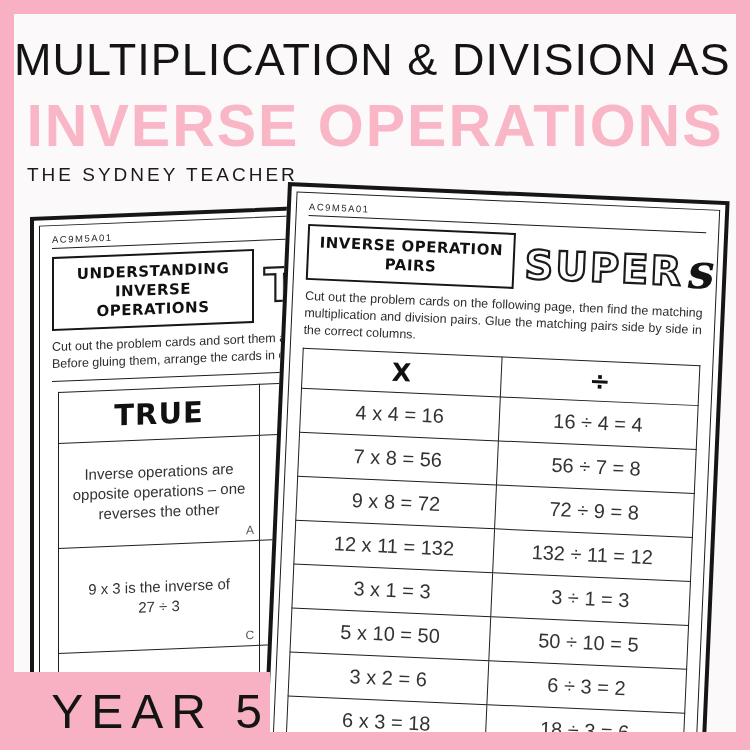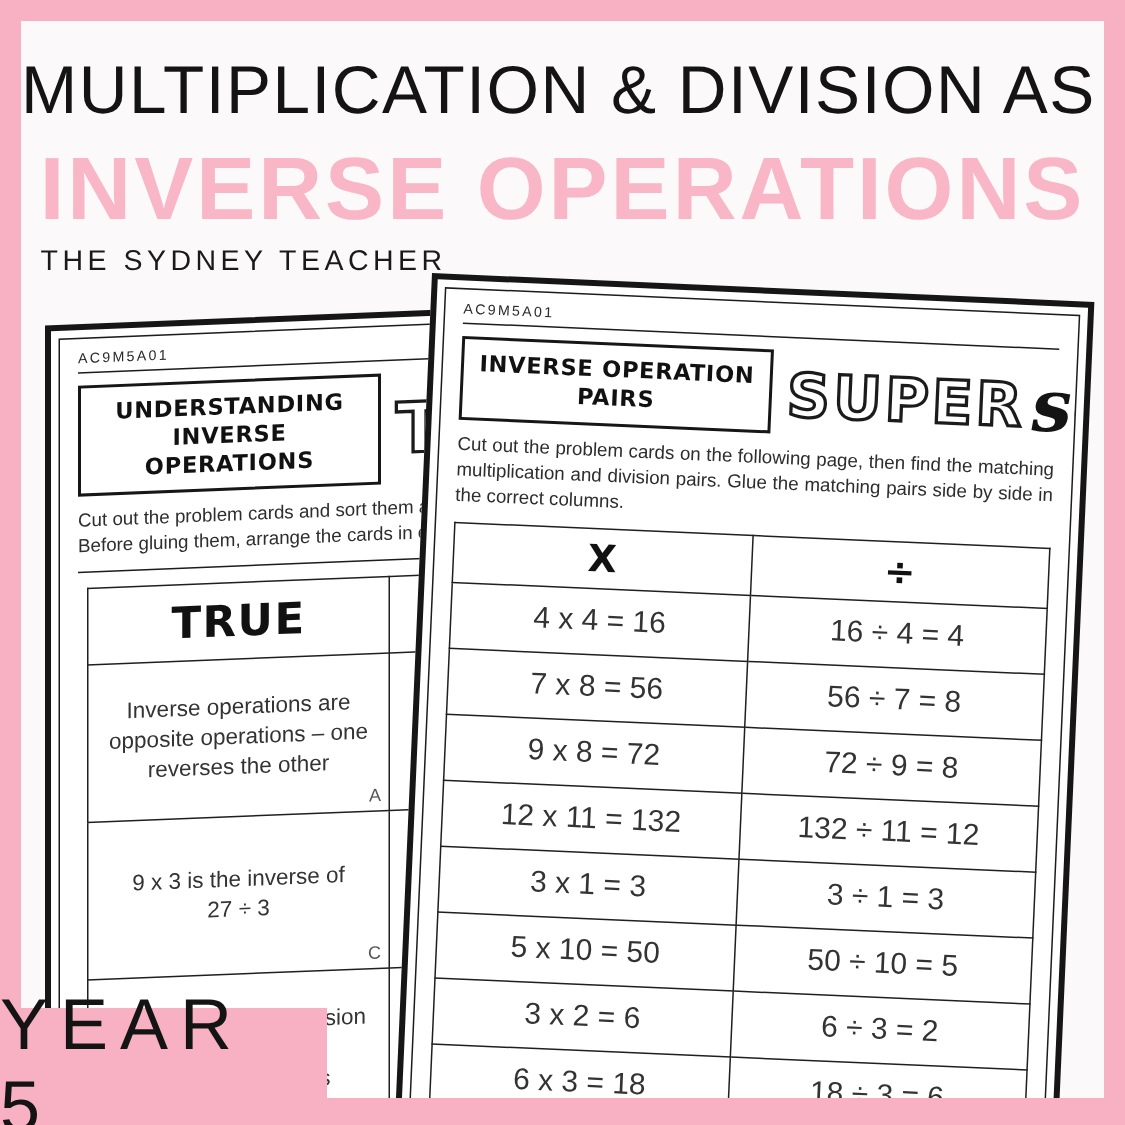--- a/index.html
+++ b/index.html
@@ -13,21 +13,21 @@
   .bar.left{left:0;top:0;width:14px;height:750px;}
   .bar.right{left:736px;top:0;width:14px;height:750px;}
   .bar.bottom{left:0;top:732px;width:750px;height:18px;}
   
   .title1{position:absolute;left:14px;top:34px;width:722px;
     font-size:45px;letter-spacing:1px;color:#141414;z-index:5;font-weight:400;}
   .title2{position:absolute;left:14px;top:92px;width:722px;text-align:center;
     font-size:59px;font-weight:800;letter-spacing:2px;color:#f9b6c6;z-index:5;}
   .brand{position:absolute;left:27px;top:164px;font-size:19px;letter-spacing:3px;
     color:#1a1a1a;z-index:5;}
-  .year-badge{position:absolute;left:0;top:672px;width:218px;height:78px;
+  .year-badge{position:absolute;left:0;top:672px;width:270px;height:78px;
     background:#f8b1c2;z-index:31;display:flex;align-items:center;justify-content:flex-end;}
   .year-badge .yr{font-size:48px;letter-spacing:8px;color:#141414;}
   
   .sheet{position:absolute;background:#ffffff;border:4px solid #161616;}
   .sheet .inner{position:absolute;inset:5px;border:1.5px solid #1c1c1c;
     padding:8px 12px;overflow:hidden;}
   .sheet-back{left:30px;top:217px;width:436px;height:580px;
     transform:skewY(-2.3deg);transform-origin:0 0;z-index:1;}
   .sheet-front{left:288px;top:182px;width:434px;height:600px;
     transform:rotate(2.5deg);transform-origin:0 0;z-index:2;}

